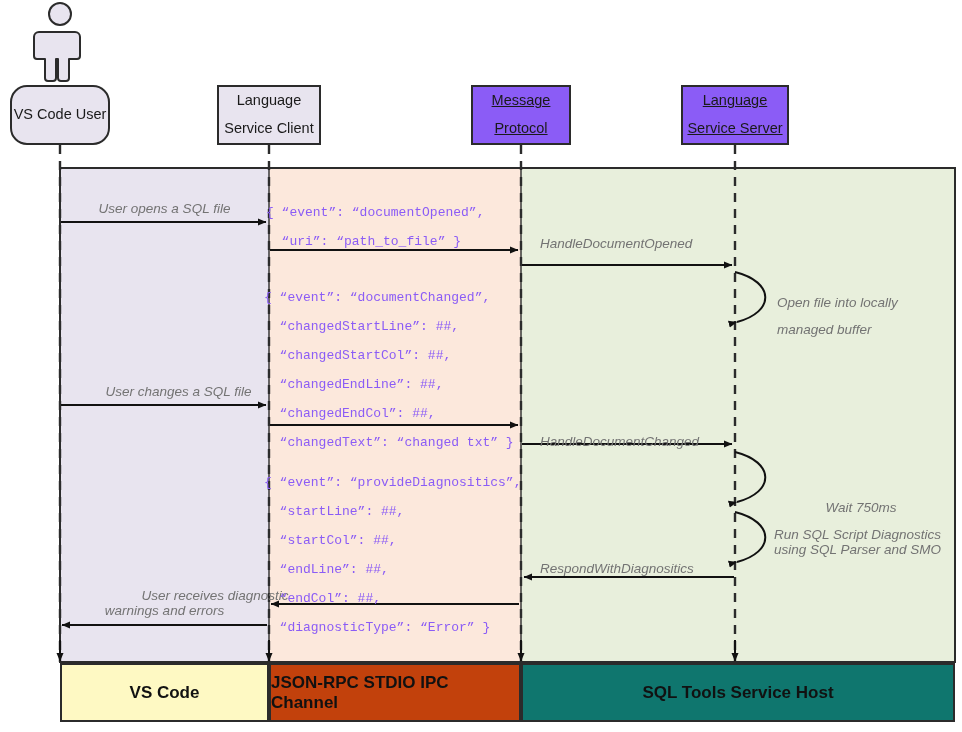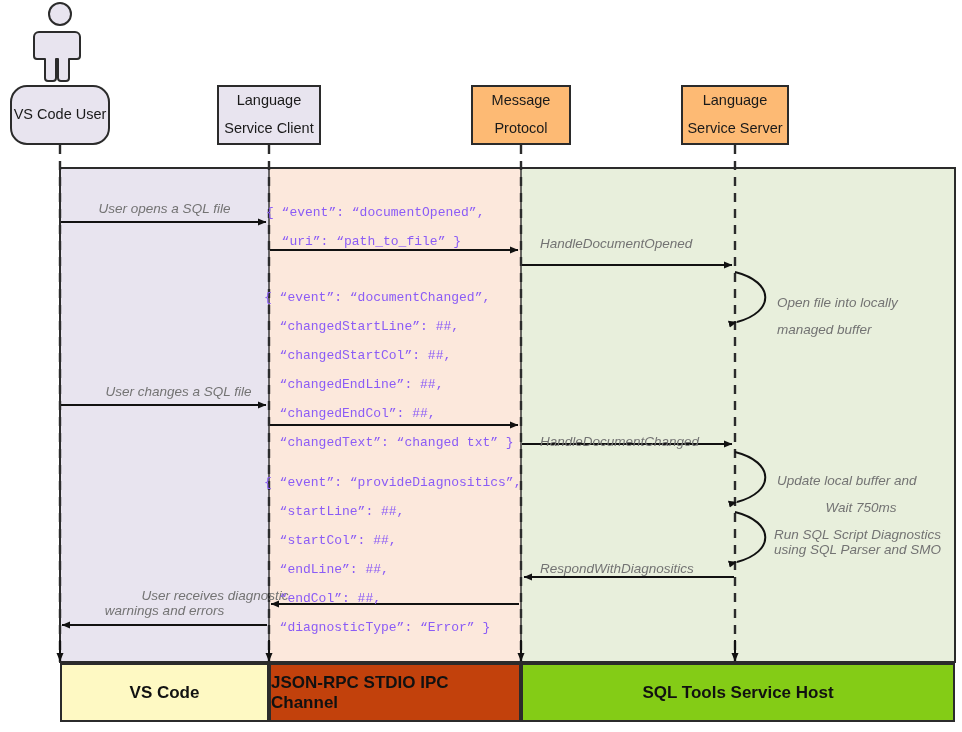--- a/index.html
+++ b/index.html
@@ -6,30 +6,30 @@
   body{width:962px;height:732px;position:relative;overflow:hidden;
        font-family:"Liberation Sans",sans-serif;color:#111;}
   .stage{position:absolute;left:0;top:0;width:962px;height:732px;}
   svg.layer{position:absolute;left:0;top:0;width:962px;height:732px;}
 
   
   .pbox{position:absolute;border:2px solid #2b2b2b;box-sizing:border-box;
         display:flex;flex-direction:column;align-items:center;justify-content:center;
         font-size:14.5px;line-height:1.9;color:#1a1a1a;text-align:center;}
   .pbox.lav{background:#e8e4ef;}
-  .pbox.grn{background:#fdba74;}
+  .pbox.grn{background:#8b5cf6;text-decoration:underline;}
   .pbox span{display:block;white-space:nowrap;}
 
   
   .fbox{position:absolute;border:2px solid #2b2b2b;box-sizing:border-box;
         display:flex;align-items:center;justify-content:center;
         font-size:17px;font-weight:bold;color:#111;}
   .fbox.lav{background:#fef9c3;}
   .fbox.pch{background:#c2410c;}
-  .fbox.grn{background:#84cc16;text-align:center;}
+  .fbox.grn{background:#0f766e;text-align:center;}
 
   
   .lbl{position:absolute;font-style:italic;font-size:13.5px;color:#737373;
        line-height:21px;white-space:nowrap;}
   .lbl.c{text-align:center;}
   .lbl.l{text-align:left;}
 
   
   .json{position:absolute;font-family:"Liberation Mono",monospace;
         font-size:13px;line-height:29px;color:#8b5cf6;white-space:pre;}
@@ -132,21 +132,20 @@
 
   <div class="lbl l" style="left:540px;top:233px;">HandleDocumentOpened</div>
 
   <div class="lbl l" style="left:540px;top:431px;">HandleDocumentChanged</div>
 
   <div class="lbl l" style="left:540px;top:558px;">RespondWithDiagnositics</div>
 
   <div class="lbl l" style="left:777px;top:292px;">Open file into locally</div>
   <div class="lbl l" style="left:777px;top:319px;">managed buffer</div>
 
-  <div class="lbl l" style="left:777px;top:470px;">Update local buffer and</div>
   <div class="lbl c" style="left:777px;top:497px;width:168px;">Wait 750ms</div>
 
   <div class="lbl l" style="left:774px;top:524px;">Run SQL Script Diagnostics</div>
   <div class="lbl l" style="left:774px;top:539px;">using SQL Parser and SMO</div>
 
   <div class="json" style="left:266px;top:198px;">{ “event”: “documentOpened”,
   “uri”: “path_to_file” }</div>
 
   <div class="json" style="left:264px;top:283px;">{ “event”: “documentChanged”,
   “changedStartLine”: ##,

